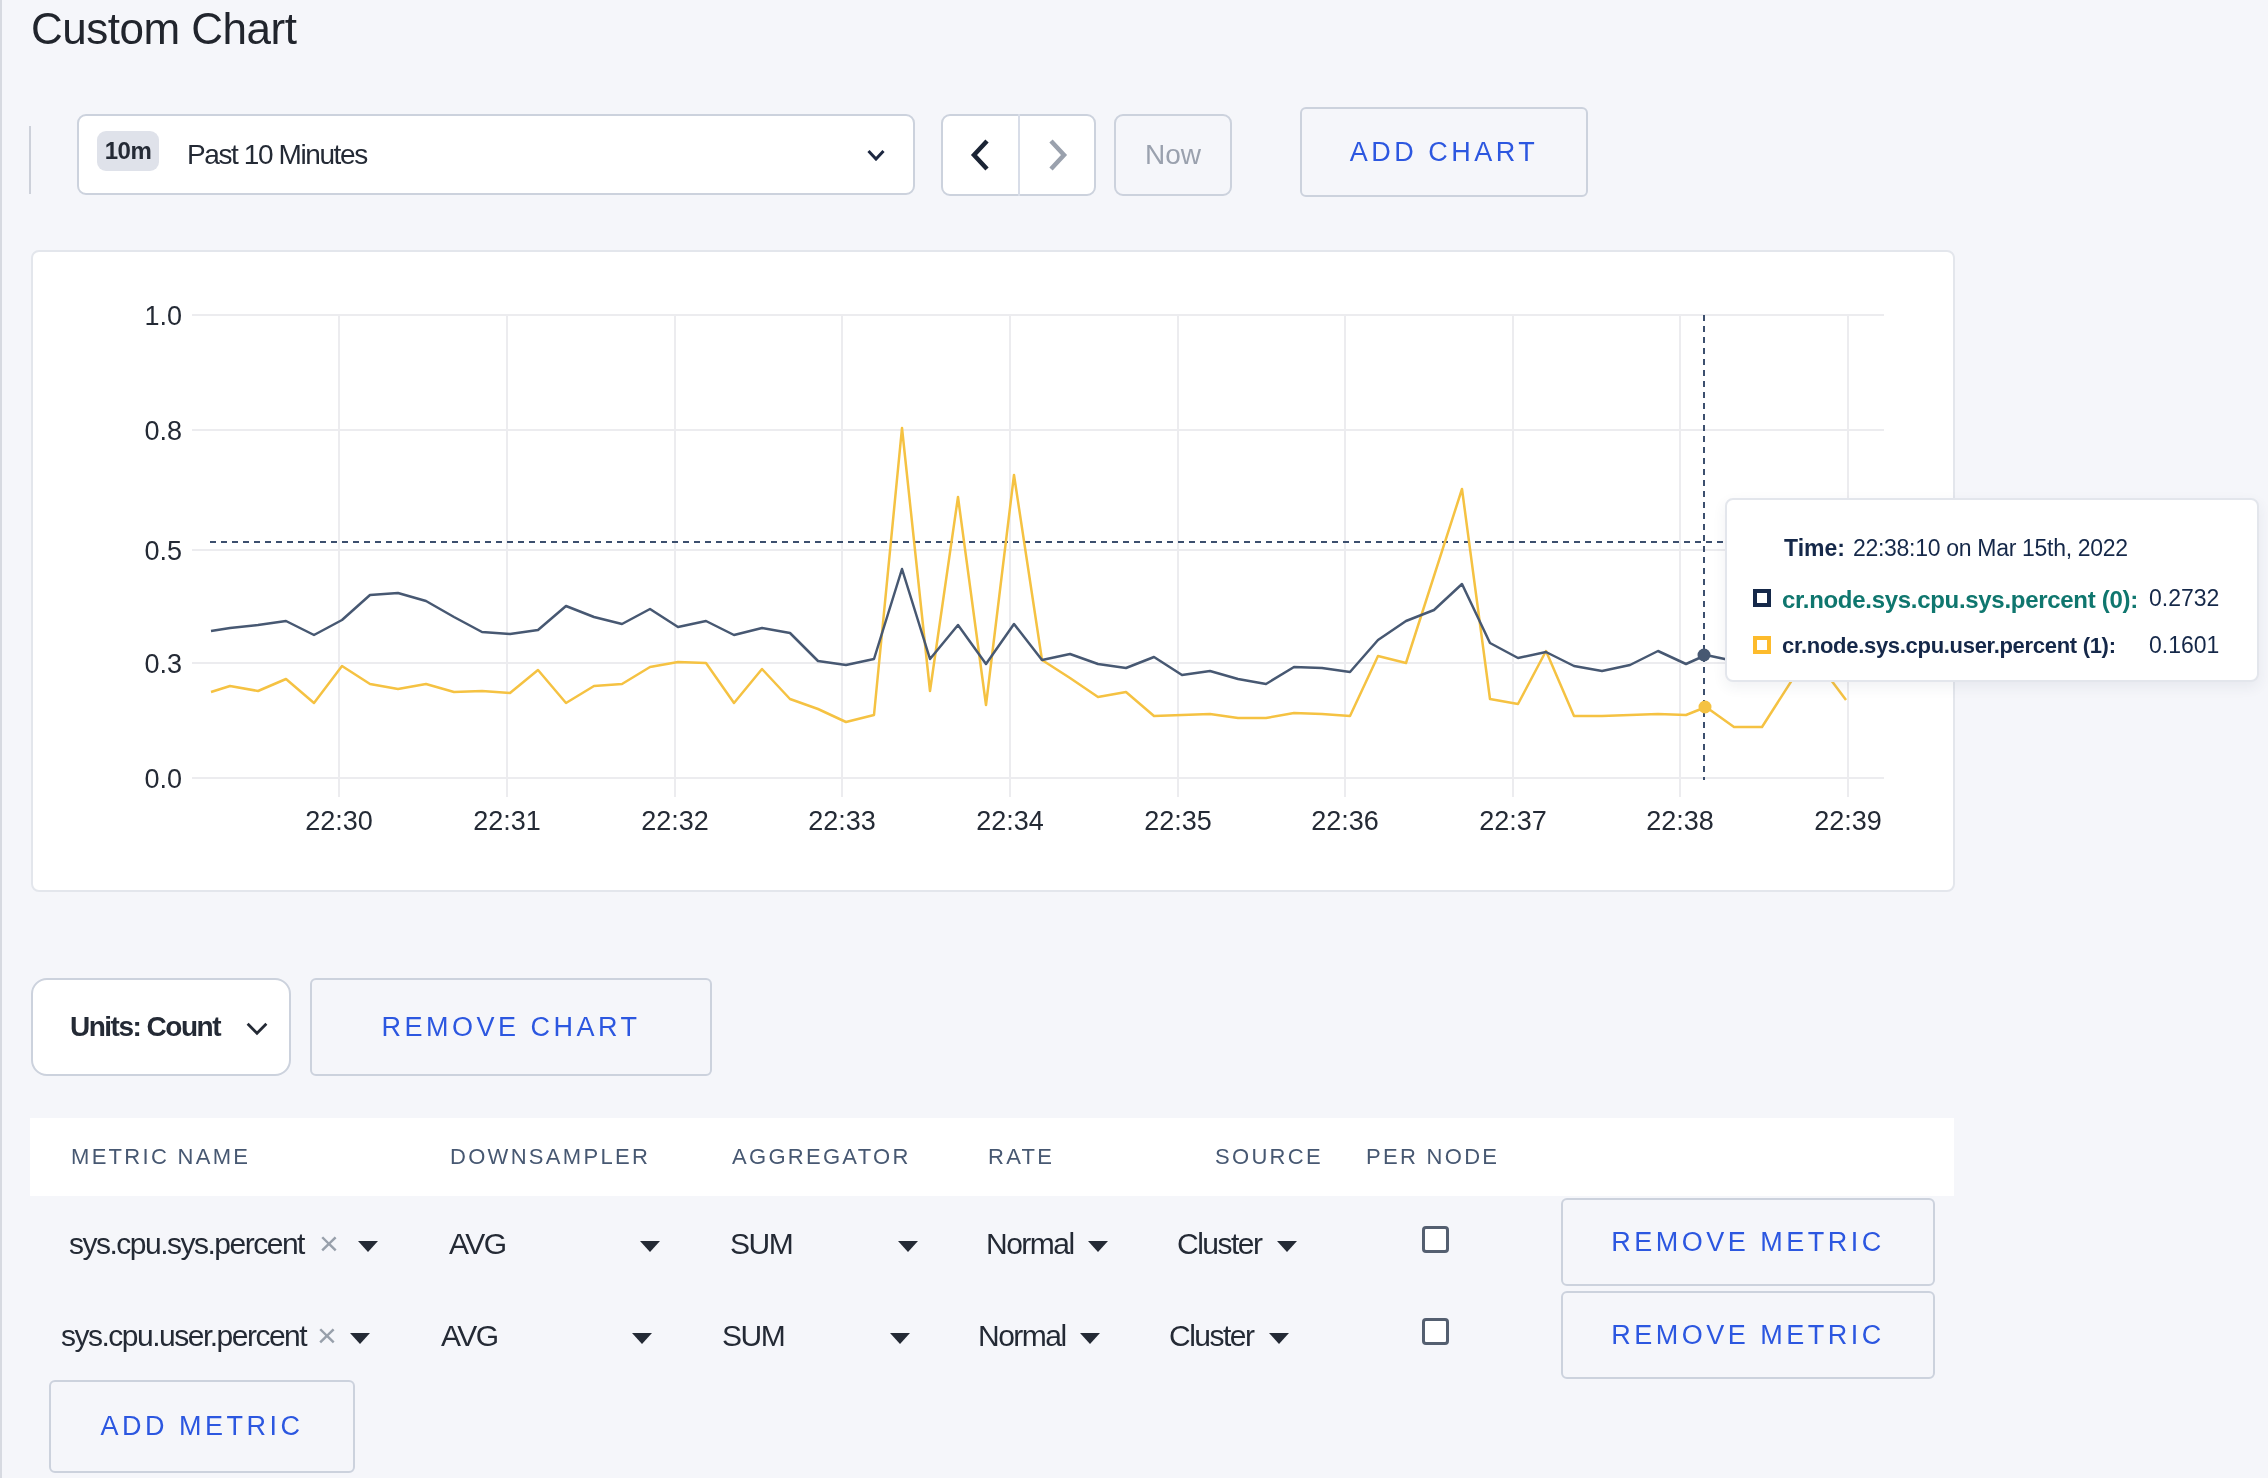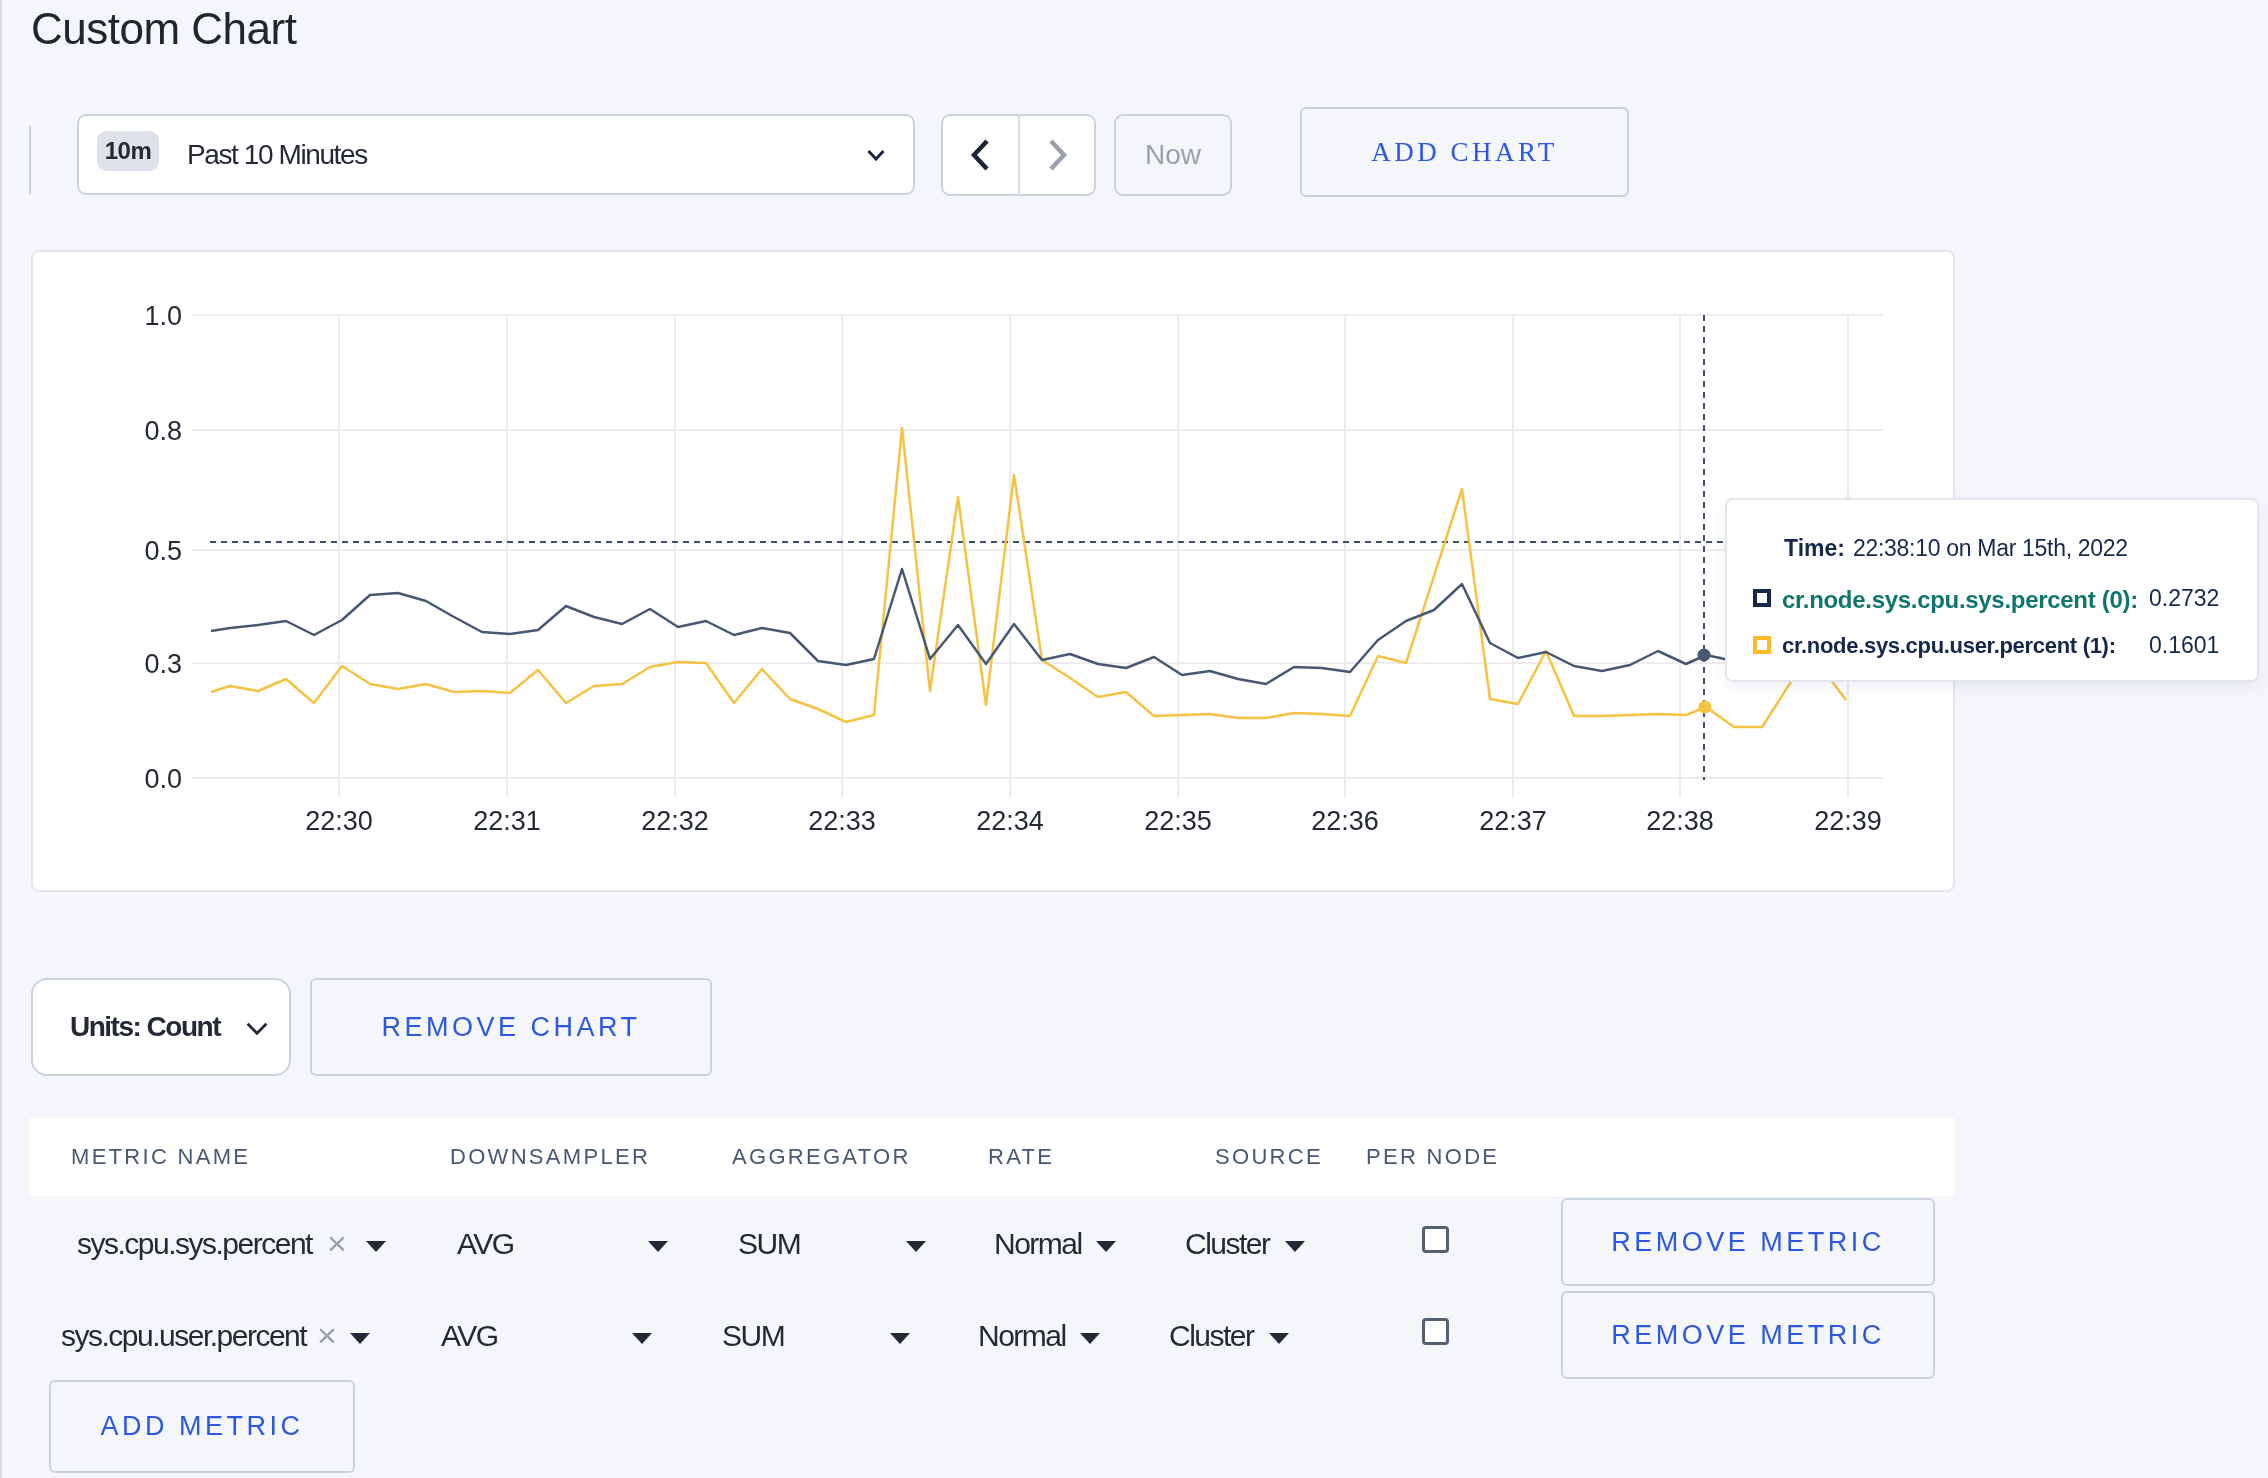--- a/index.html
+++ b/index.html
@@ -44,21 +44,21 @@
 <div class="abs" style="left:1018px; top:114px; width:2px; height:82px; background:#d8dde8;"></div>
 <svg class="abs" style="left:970px; top:138px;" width="20" height="34" viewBox="0 0 20 34">
     <path d="M17 3 L4 17 L17 31" fill="none" stroke="#1b2435" stroke-width="4.5"></path>
   </svg>
 <svg class="abs" style="left:1048px; top:138px;" width="20" height="34" viewBox="0 0 20 34">
     <path d="M3 3 L16 17 L3 31" fill="none" stroke="#9aa1ad" stroke-width="4.5"></path>
   </svg>
 
 <div class="abs" style="left:1114px; top:114px; width:118px; height:82px; border:2px solid #ccd2dd; border-radius:9px; display:flex; align-items:center; justify-content:center; font-size:28px; color:#9aa1ae;">Now</div>
 
-<div class="btn" style="left:1300px; top:107px; width:329px; height:90px;font-family:Liberation Serif, serif;">ADD CHART</div>
+<div class="btn" style="left:1300px; top:107px; width:288px; height:90px;">ADD CHART</div>
 
 <div class="abs" style="left:31px; top:250px; width:1924px; height:642px; background:#fff; border:2px solid #e3e6ec; border-radius:8px;"></div>
 
 <svg class="abs" style="left:31px; top:250px;" width="1924" height="642" viewBox="31 250 1924 642">
 
   <g stroke="#ececef" stroke-width="2">
     <line x1="192" y1="315" x2="1884" y2="315"></line>
     <line x1="192" y1="430" x2="1884" y2="430"></line>
     <line x1="192" y1="550" x2="1884" y2="550"></line>
     <line x1="192" y1="663" x2="1884" y2="663"></line>
@@ -133,21 +133,21 @@
 <div class="abs" style="left:30px; top:1118px; width:1924px; height:78px; background:#fff;"></div>
 <div class="abs" style="top:1118px; left:0; width:2268px; height:78px; font-size:22px; color:#475872; letter-spacing:2.3px;">
   <span class="abs" style="left:71px;   top:26px;">METRIC NAME</span>
   <span class="abs" style="left:450px;  top:26px;">DOWNSAMPLER</span>
   <span class="abs" style="left:732px;  top:26px;">AGGREGATOR</span>
   <span class="abs" style="left:988px;  top:26px;">RATE</span>
   <span class="abs" style="left:1178px; top:26px;margin-left:37px;">SOURCE</span>
   <span class="abs" style="left:1366px; top:26px;">PER NODE</span>
 </div>
 
-<div class="abs" style="top:1226px; left:16px; width:2067px; height:40px; font-size:30px; letter-spacing:-1.5px; color:#242a35;">
+<div class="abs" style="top:1226px; left:8px; width:2067px; height:40px; font-size:30px; letter-spacing:-1.5px; color:#242a35;">
   <span class="abs" style="left:61px; top:1px;">sys.cpu.sys.percent</span>
   <span class="abs" style="left:311px; top:-2px; color:#98a0ab; font-size:34px; letter-spacing:0;">×</span>
   <svg class="abs" style="left:350px; top:15px;" width="20" height="11" viewBox="0 0 20 11">
       <path d="M0 0 L20 0 L10 11 Z" fill="#242a35"></path>
     </svg>
   <span class="abs" style="left:441px; top:1px;">AVG</span>
   <svg class="abs" style="left:632px; top:15px;" width="20" height="11" viewBox="0 0 20 11">
       <path d="M0 0 L20 0 L10 11 Z" fill="#242a35"></path>
     </svg>
   <span class="abs" style="left:722px; top:1px;">SUM</span>

